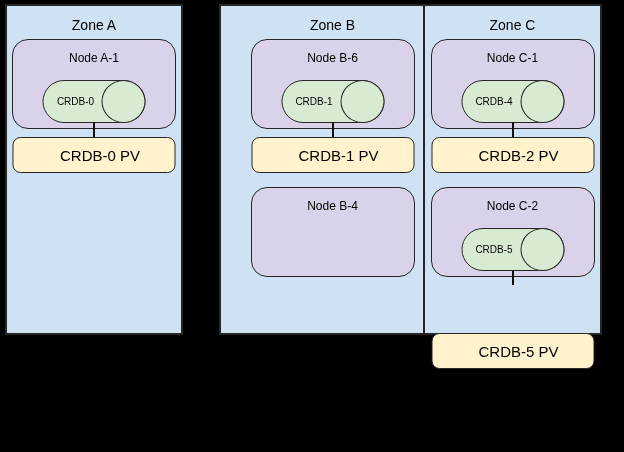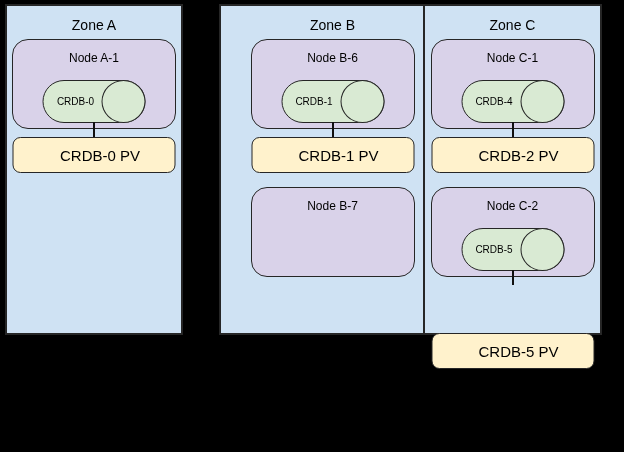--- a/index.html
+++ b/index.html
@@ -102,21 +102,21 @@
         <div class="cyl-body"></div>
         <div class="cyl-cap"></div>
         <div class="cyl-label">CRDB-1</div>
       </div>
     </div>
     <div class="connector conn1"></div>
     <div class="pv pv1">
       <span>CRDB-1 PV</span>
     </div>
     <div class="node row2">
-      <div class="node-label">Node B-7</div>
+      <div class="node-label">Node B-4</div>
     </div>
   </div>
 
   <div class="zone zone-c">
     <div class="zone-label">Zone C</div>
     <div class="node row1">
       <div class="node-label">Node C-1</div>
       <div class="cylinder">
         <div class="cyl-body"></div>
         <div class="cyl-cap"></div>

